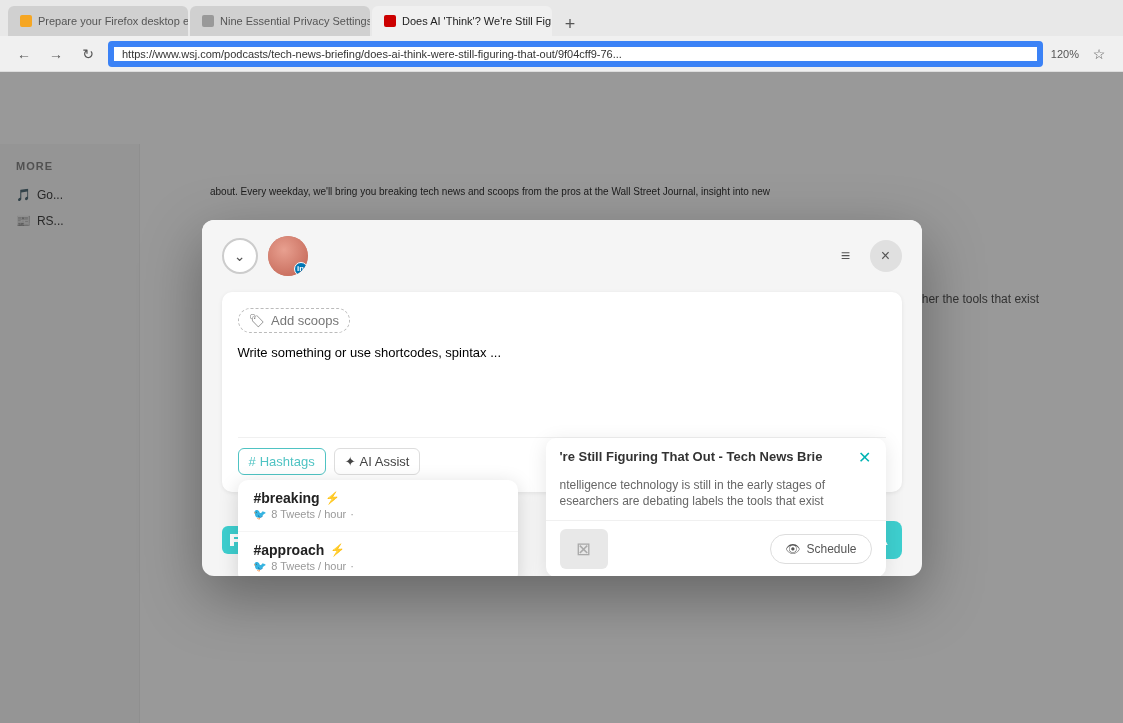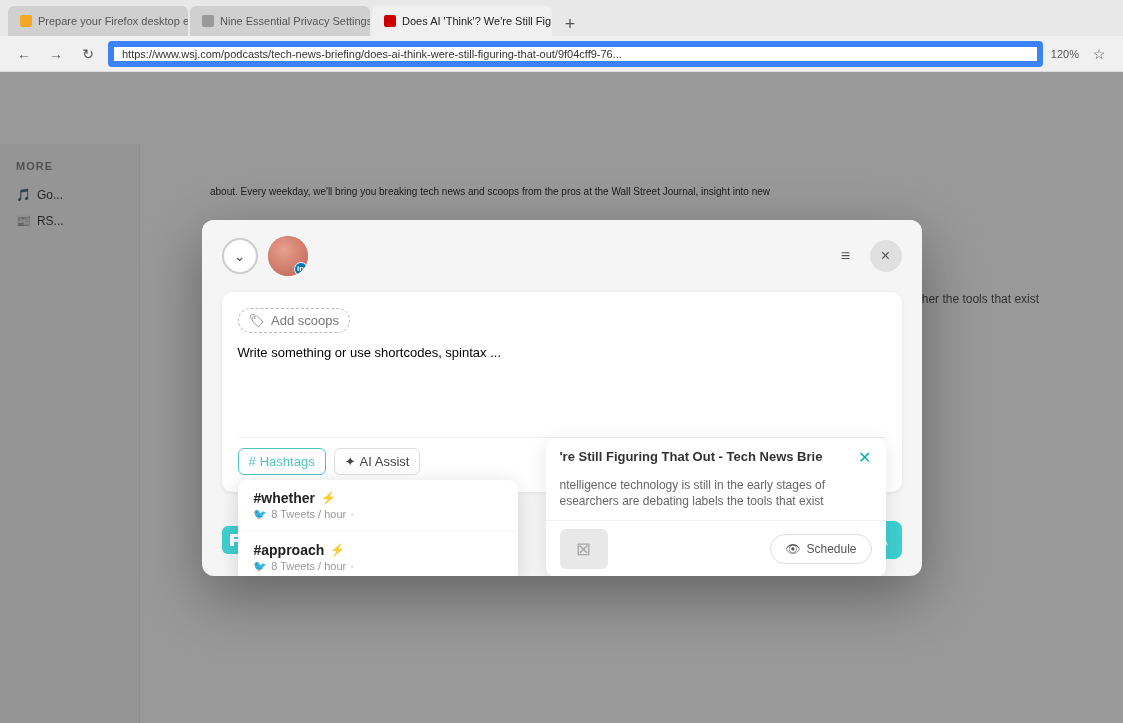--- a/index.html
+++ b/index.html
@@ -696,21 +696,21 @@
                 <em>I</em>
               </button>
               <button class="fmt-btn">
                 <span>☺</span>
               </button>
             </div>
 
             <div class="hashtag-dropdown">
               <div class="hashtag-item">
                 <div class="hashtag-name">
-                  <span>#whether</span>
+                  <span>#breaking</span>
                   <span class="lightning-icon">⚡</span>
                 </div>
                 <div class="hashtag-stats">
                   <span>🐦</span>
                   <span>8 Tweets / hour</span>
                   <span>·</span>
                 </div>
               </div>
               <div class="hashtag-item">
                 <div class="hashtag-name">

